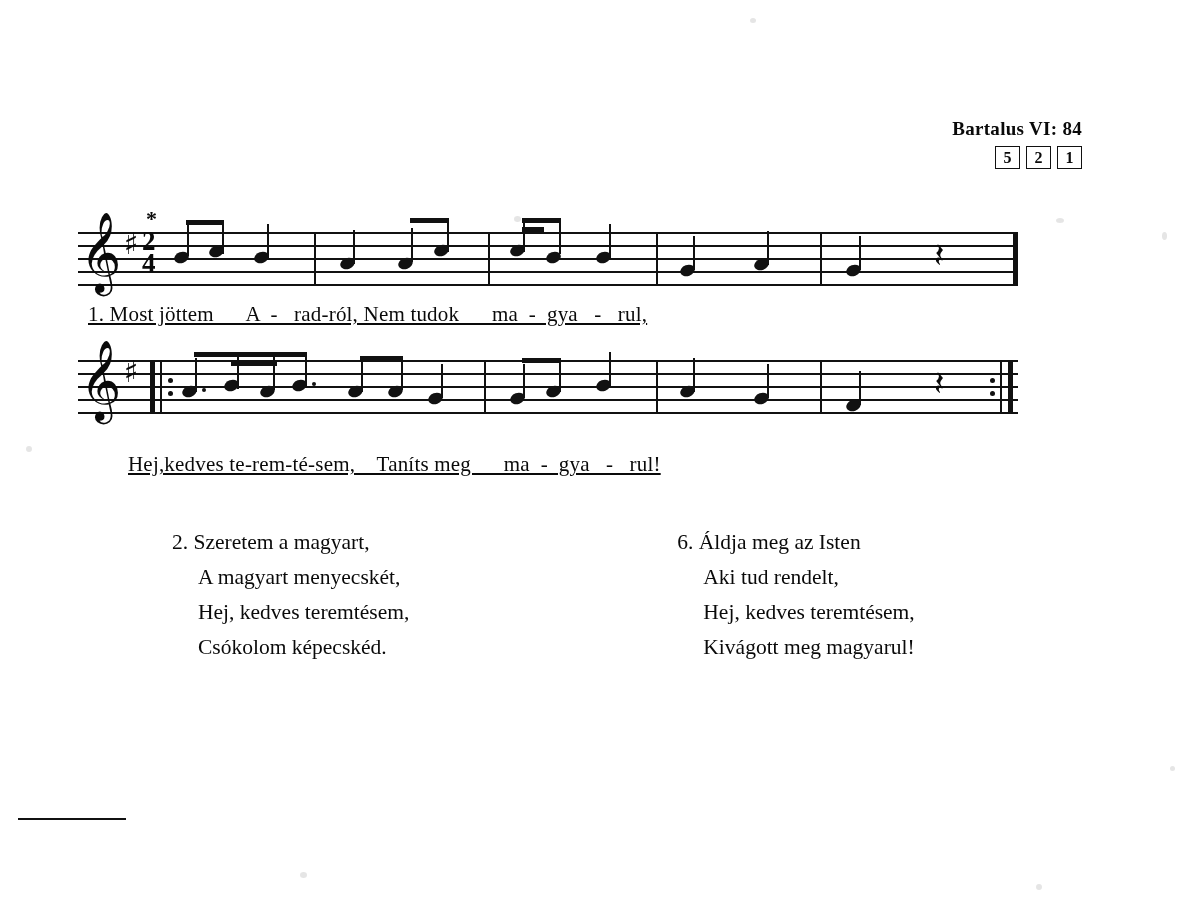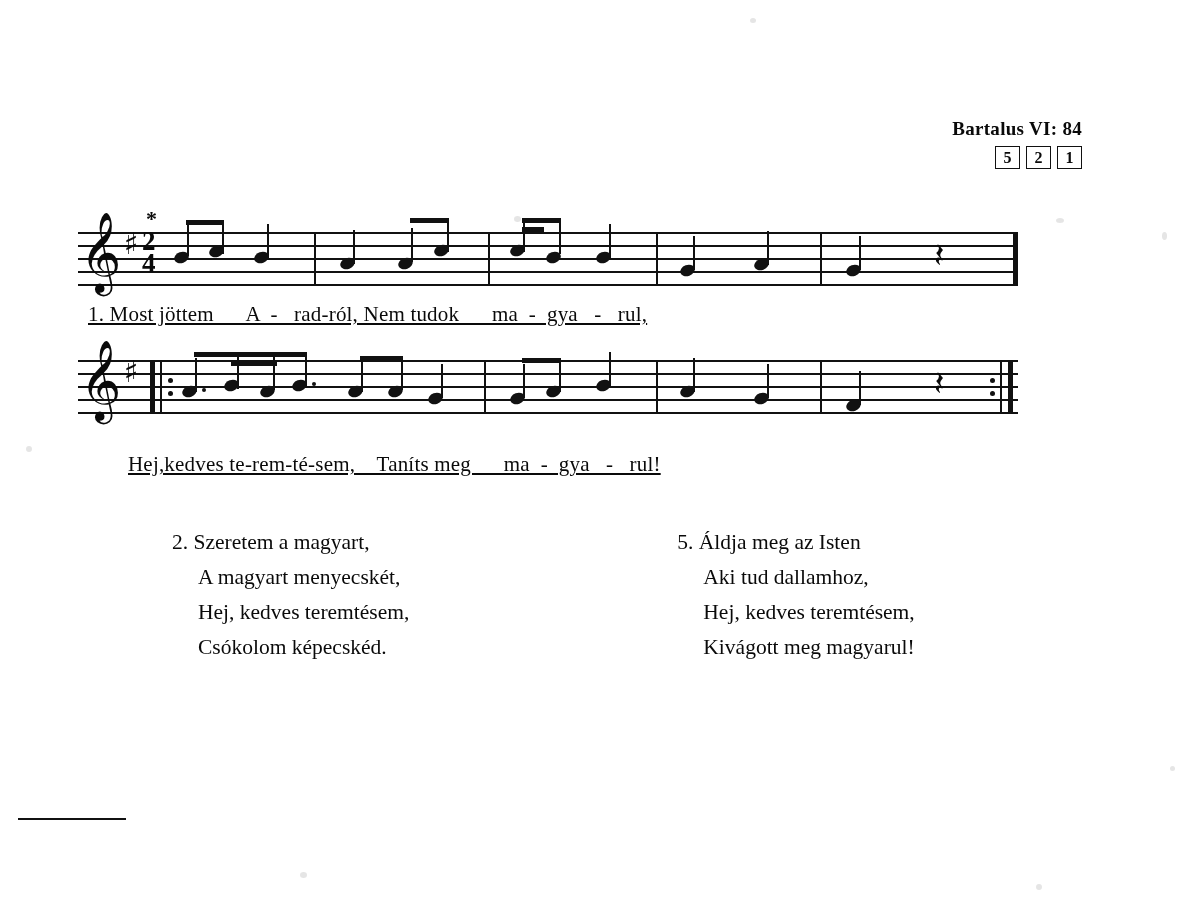--- a/index.html
+++ b/index.html
@@ -395,22 +395,22 @@
   <div class="lyric-line lyric-line--2">Hej,kedves te‑rem-té-sem,    Taníts meg      ma  -  gya   -   rul!</div>
 
   <div class="verses">
     <div class="verse">
       <span class="v-first">2. Szeretem a magyart,</span>
       <span class="v-line">A magyart menyecskét,</span>
       <span class="v-line">Hej, kedves teremtésem,</span>
       <span class="v-line">Csókolom képecskéd.</span>
     </div>
     <div class="verse">
-      <span class="v-first">5. Áldja meg az Isten</span>
-      <span class="v-line">Aki tud dallamhoz,</span>
+      <span class="v-first">6. Áldja meg az Isten</span>
+      <span class="v-line">Aki tud rendelt,</span>
       <span class="v-line">Hej, kedves teremtésem,</span>
       <span class="v-line">Kivágott meg magyarul!</span>
     </div>
   </div>
 
 
   <div class="rule"></div>
 
 
   <div class="speckle" style="left:750px; top:18px; width:6px; height:5px;"></div>

